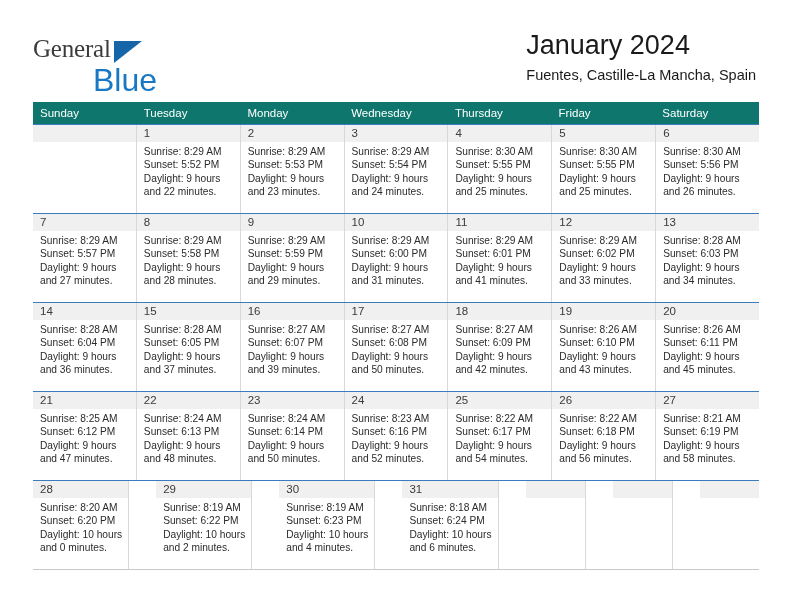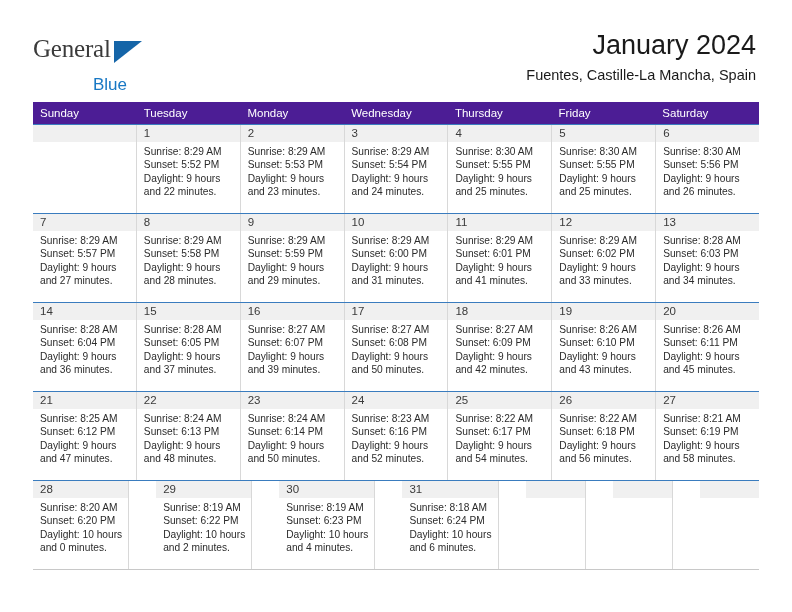--- a/index.html
+++ b/index.html
@@ -51,31 +51,30 @@
     left: 81px;
     top: 5px;
     width: 0;
     height: 0;
     border-left: 28px solid #1565a8;
     border-bottom: 22px solid transparent;
   }
   .brand-blue {
     position: absolute;
     left: 60px;
-    top: 40px;
-    font-size: 17px;
+    top: 28px;
+    font-size: 32px;
     color: #1878c4;
     line-height: 1;
   }
 
   .title-wrap {
     position: absolute;
     right: 36px;
     top: 30px;
-    text-align: right;
   }
   .cal-title {
     font-size: 27px;
     color: #1a1a1a;
     line-height: 1.15;
     white-space: nowrap;
   }
   .cal-sub {
     margin-top: 6px;
     font-size: 14.5px;
@@ -86,21 +85,21 @@
 
   
   .cal {
     position: absolute;
     left: 33px;
     top: 102px;
     width: 726px;
   }
   .weekdays {
     display: flex;
-    background: #4c1d95;
+    background: #0f766e;
     height: 22px;
   }
   .weekday {
     flex: 1 1 0;
     color: #ffffff;
     font-size: 11.5px;
     line-height: 22px;
     padding-left: 7px;
     box-sizing: border-box;
     white-space: nowrap;

